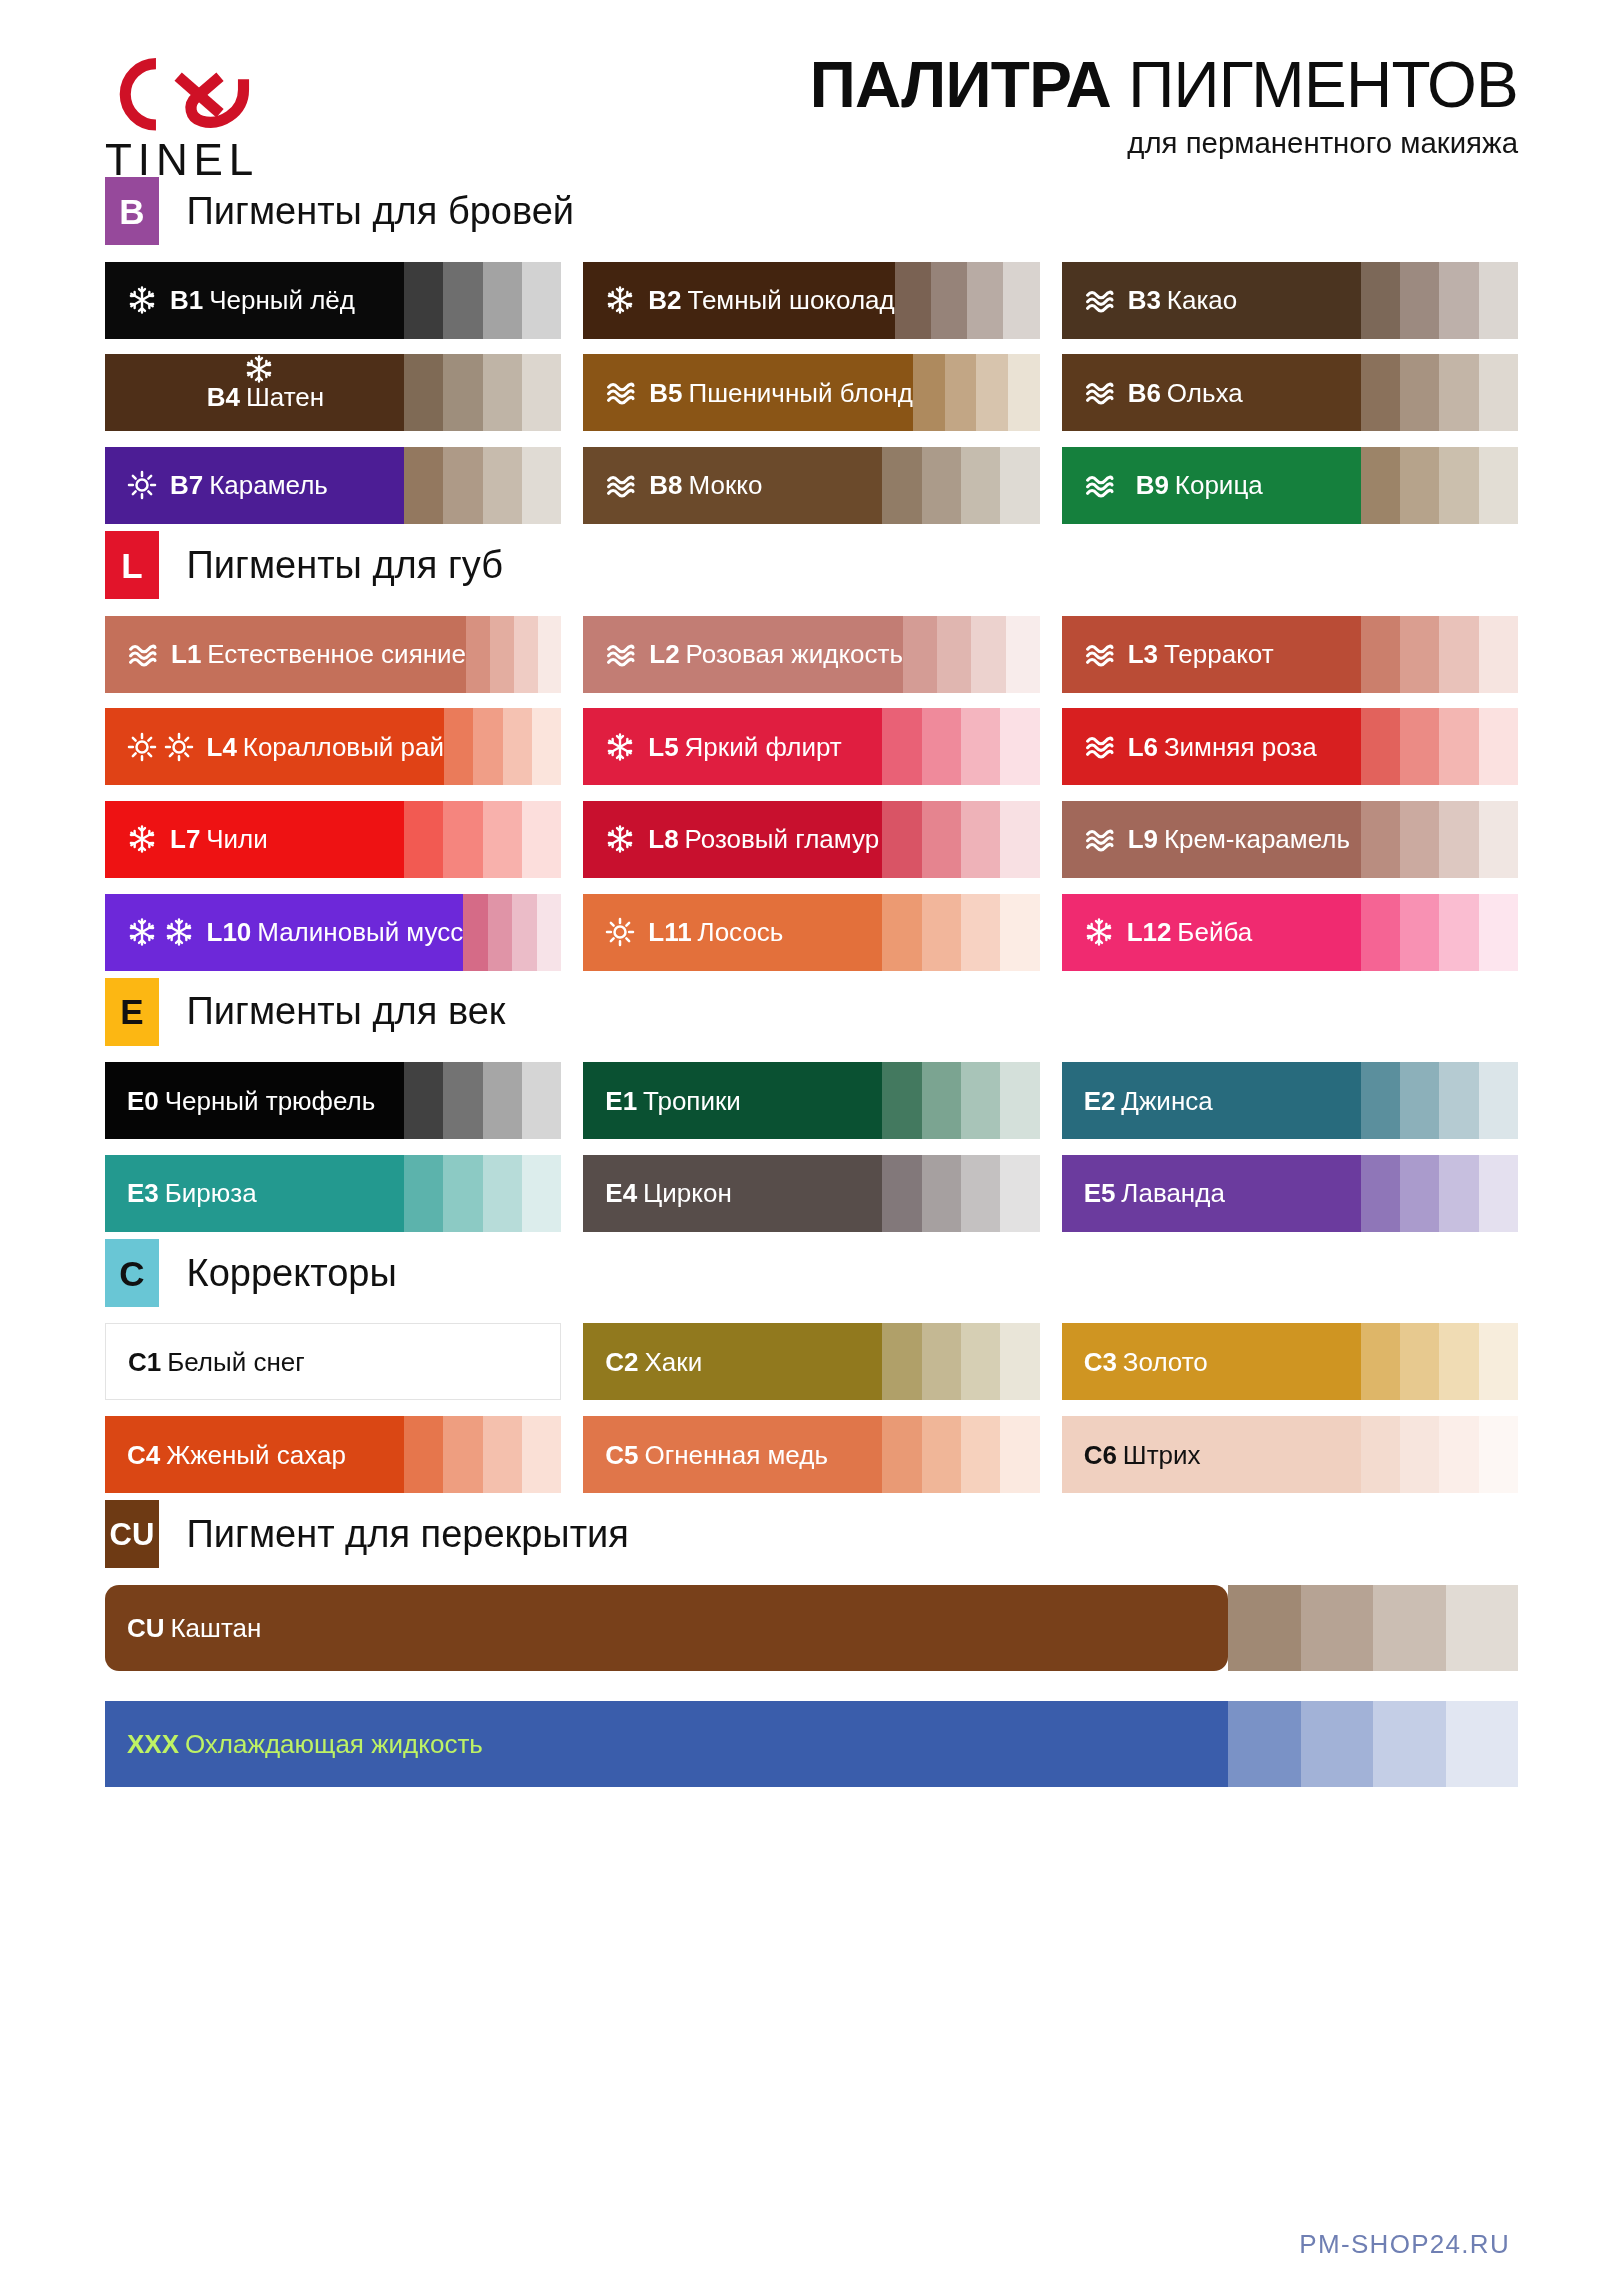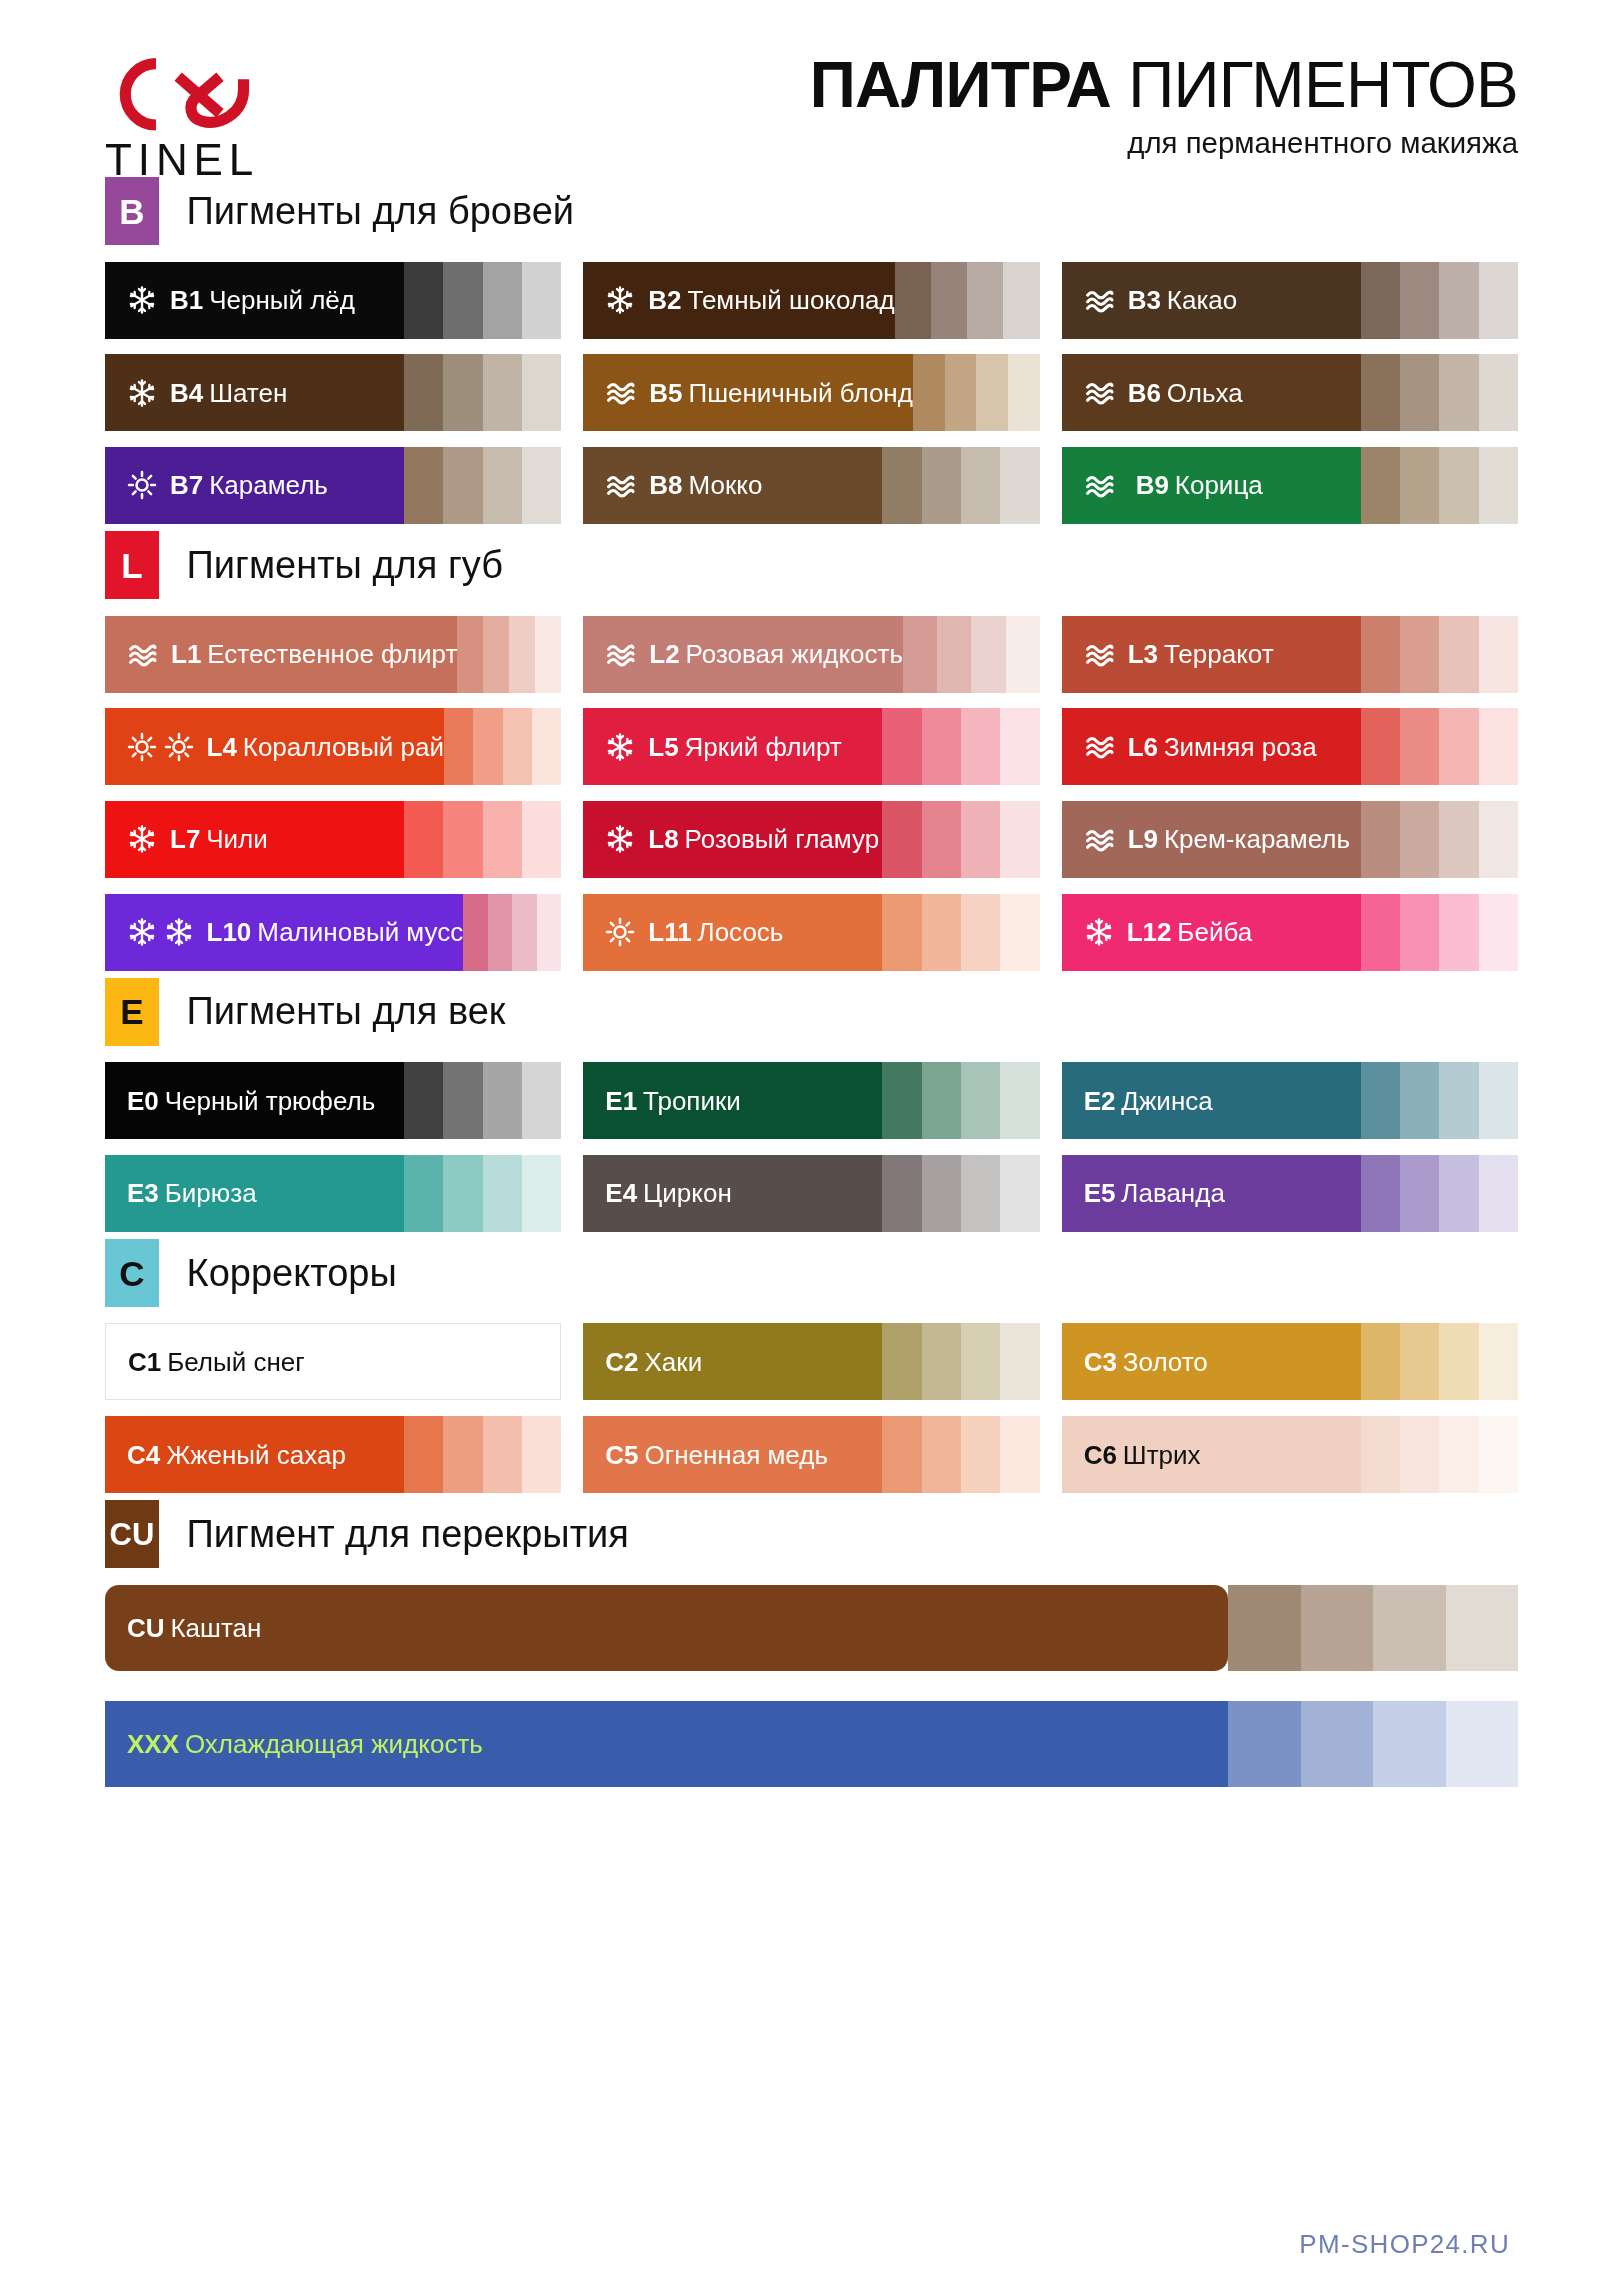--- a/index.html
+++ b/index.html
@@ -129,21 +129,21 @@
   </svg>
               </span>
               <span class="lbl" style="color: rgb(255, 255, 255);"><b>B3</b><span>Какао</span></span>
             </div>
             <div class="tint" style="background: rgb(124, 104, 88);"></div>
             <div class="tint" style="background: rgb(156, 138, 128);"></div>
             <div class="tint" style="background: rgb(189, 176, 170);"></div>
             <div class="tint" style="background: rgb(219, 214, 209);"></div>
           </div>
           <div class="row">
-            <div class="main-cell" style="background: rgb(78, 47, 24);">
+            <div class="main-cell" style="background: rgb(78, 47, 24); flex-direction: column;">
               <span class="ico ">
                 <svg width="30" height="30" viewBox="0 0 24 24" fill="none" stroke="#ffffff" stroke-width="1.9" stroke-linecap="round">
     <path d="M12 2v20M3.4 7l17.2 10M20.6 7L3.4 17"></path>
     <path d="M12 5.4l-2.4-2.1M12 5.4l2.4-2.1M12 18.6l-2.4 2.1M12 18.6l2.4 2.1"></path>
     <path d="M6.2 8.6l-3.1.2M6.2 8.6l-.1-3.1M17.8 15.4l3.1-.2M17.8 15.4l.1 3.1"></path>
     <path d="M6.2 15.4l-3.1-.2M6.2 15.4l-.1 3.1M17.8 8.6l3.1.2M17.8 8.6l.1-3.1"></path>
   </svg>
               </span>
               <span class="lbl" style="color: rgb(255, 255, 255);"><b>B4</b><span>Шатен</span></span>
             </div>
@@ -242,21 +242,21 @@
         <div class="grid">
           <div class="row">
             <div class="main-cell" style="background: rgb(196, 112, 90);">
               <span class="ico ">
                 <svg width="31" height="29" viewBox="0 0 26 24" fill="none" stroke="#ffffff" stroke-width="2.6" stroke-linecap="round">
     <path d="M3 7.5c2.5-3 5-3 7.5 0s5 3 7.5 0 5-3 5.5-1.4"></path>
     <path d="M3 13c2.5-3 5-3 7.5 0s5 3 7.5 0 5-3 5.5-1.4"></path>
     <path d="M3 18.5c2.5-3 5-3 7.5 0s5 3 7.5 0 5-3 5.5-1.4"></path>
   </svg>
               </span>
-              <span class="lbl" style="color: rgb(255, 255, 255);"><b>L1</b><span>Естественное флирт</span></span>
+              <span class="lbl" style="color: rgb(255, 255, 255);"><b>L1</b><span>Естественное сияние</span></span>
             </div>
             <div class="tint" style="background: rgb(215, 145, 128);"></div>
             <div class="tint" style="background: rgb(227, 173, 160);"></div>
             <div class="tint" style="background: rgb(239, 204, 196);"></div>
             <div class="tint" style="background: rgb(248, 233, 229);"></div>
           </div>
           <div class="row">
             <div class="main-cell" style="background: rgb(194, 125, 116);">
               <span class="ico ">
                 <svg width="31" height="29" viewBox="0 0 26 24" fill="none" stroke="#ffffff" stroke-width="2.6" stroke-linecap="round">

